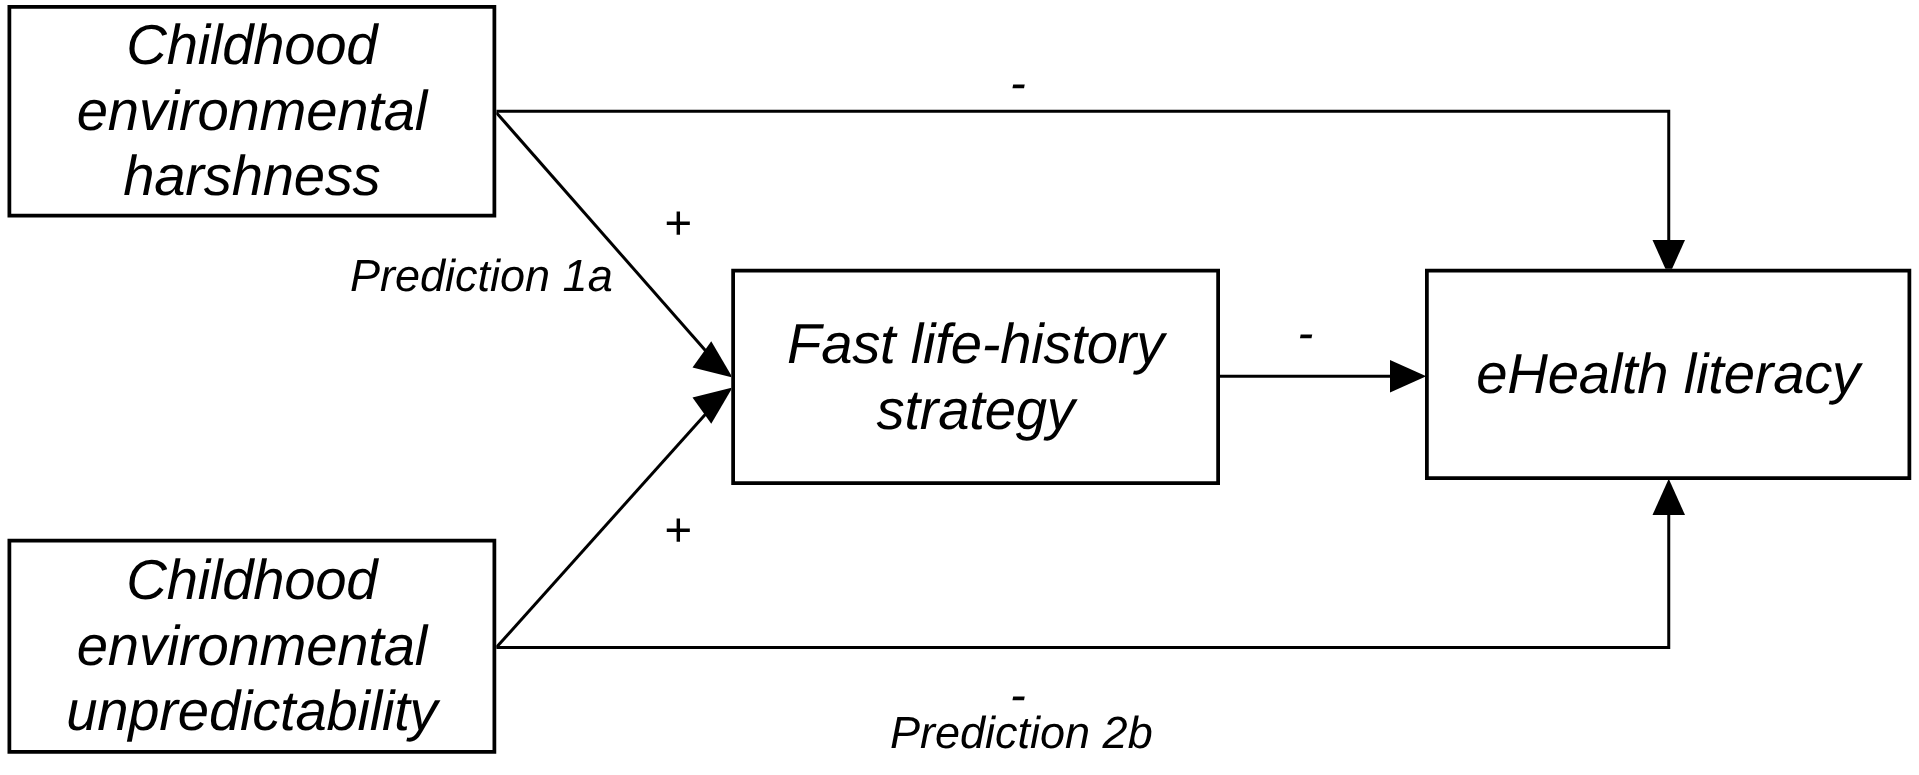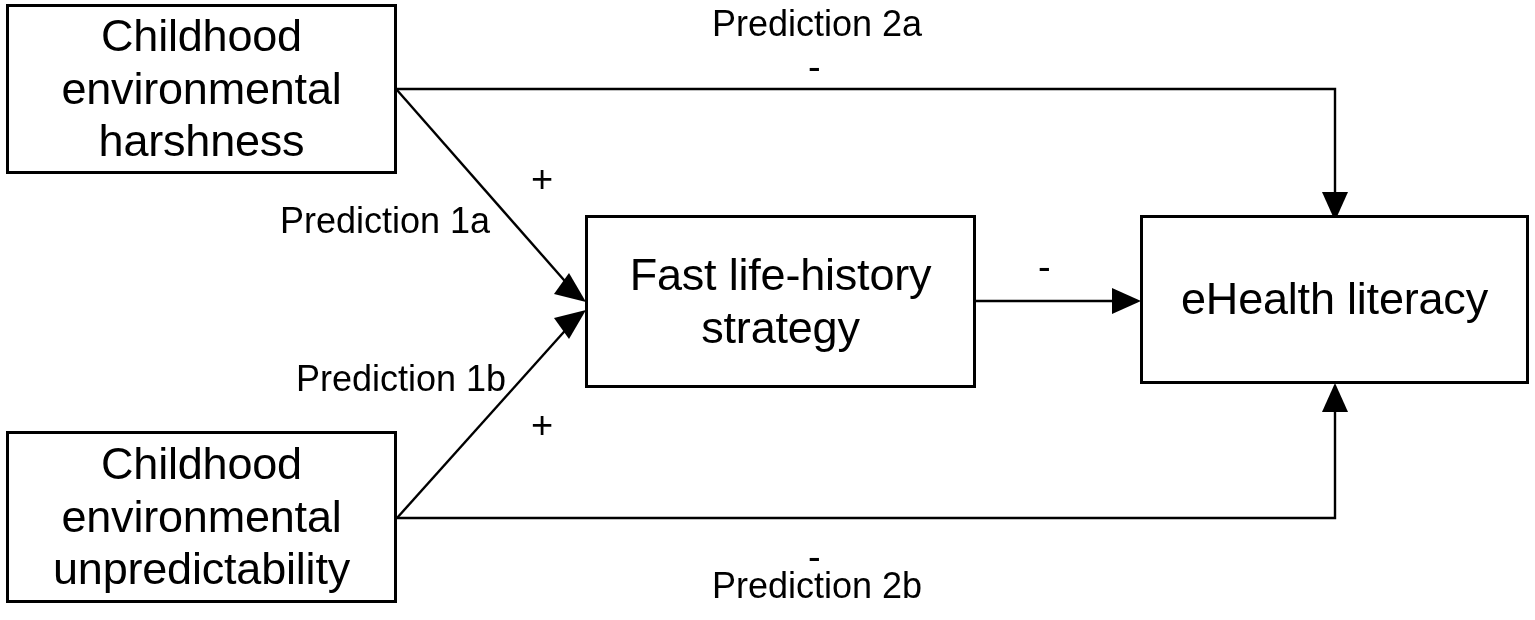--- a/index.html
+++ b/index.html
@@ -7,20 +7,21 @@
     padding: 0;
     background: #ffffff;
   }
   #diagram-root {
     position: relative;
     width: 1535px;
     height: 620px;
     background: #ffffff;
     overflow: hidden;
     font-family: "Liberation Sans", sans-serif;
+    font-style: italic;
   }
   .node-box {
     position: absolute;
     box-sizing: border-box;
     border: 3px solid #000000;
     background: #ffffff;
     display: flex;
     align-items: center;
     justify-content: center;
     text-align: center;
@@ -162,27 +163,25 @@
 
   <div class="node-box" id="box-unpredictability">Childhood
 environmental
 unpredictability</div>
 
   <div class="node-box" id="box-ehealth">eHealth literacy</div>
 
   <div class="node-box" id="box-fast-lh">Fast life-history
 strategy</div>
 
-  <div class="edge-label" id="label-prediction-2a">Prediction 2a</div>
   <div class="sign-label" id="sign-prediction-2a">-</div>
 
   <div class="edge-label" id="label-prediction-1a">Prediction 1a</div>
   <div class="sign-label" id="sign-prediction-1a">+</div>
 
-  <div class="edge-label" id="label-prediction-1b">Prediction 1b</div>
   <div class="sign-label" id="sign-prediction-1b">+</div>
 
   <div class="sign-label" id="sign-middle">-</div>
 
   <div class="sign-label" id="sign-prediction-2b">-</div>
   <div class="edge-label" id="label-prediction-2b">Prediction 2b</div>
 
 </div>
 
 </body></html>

